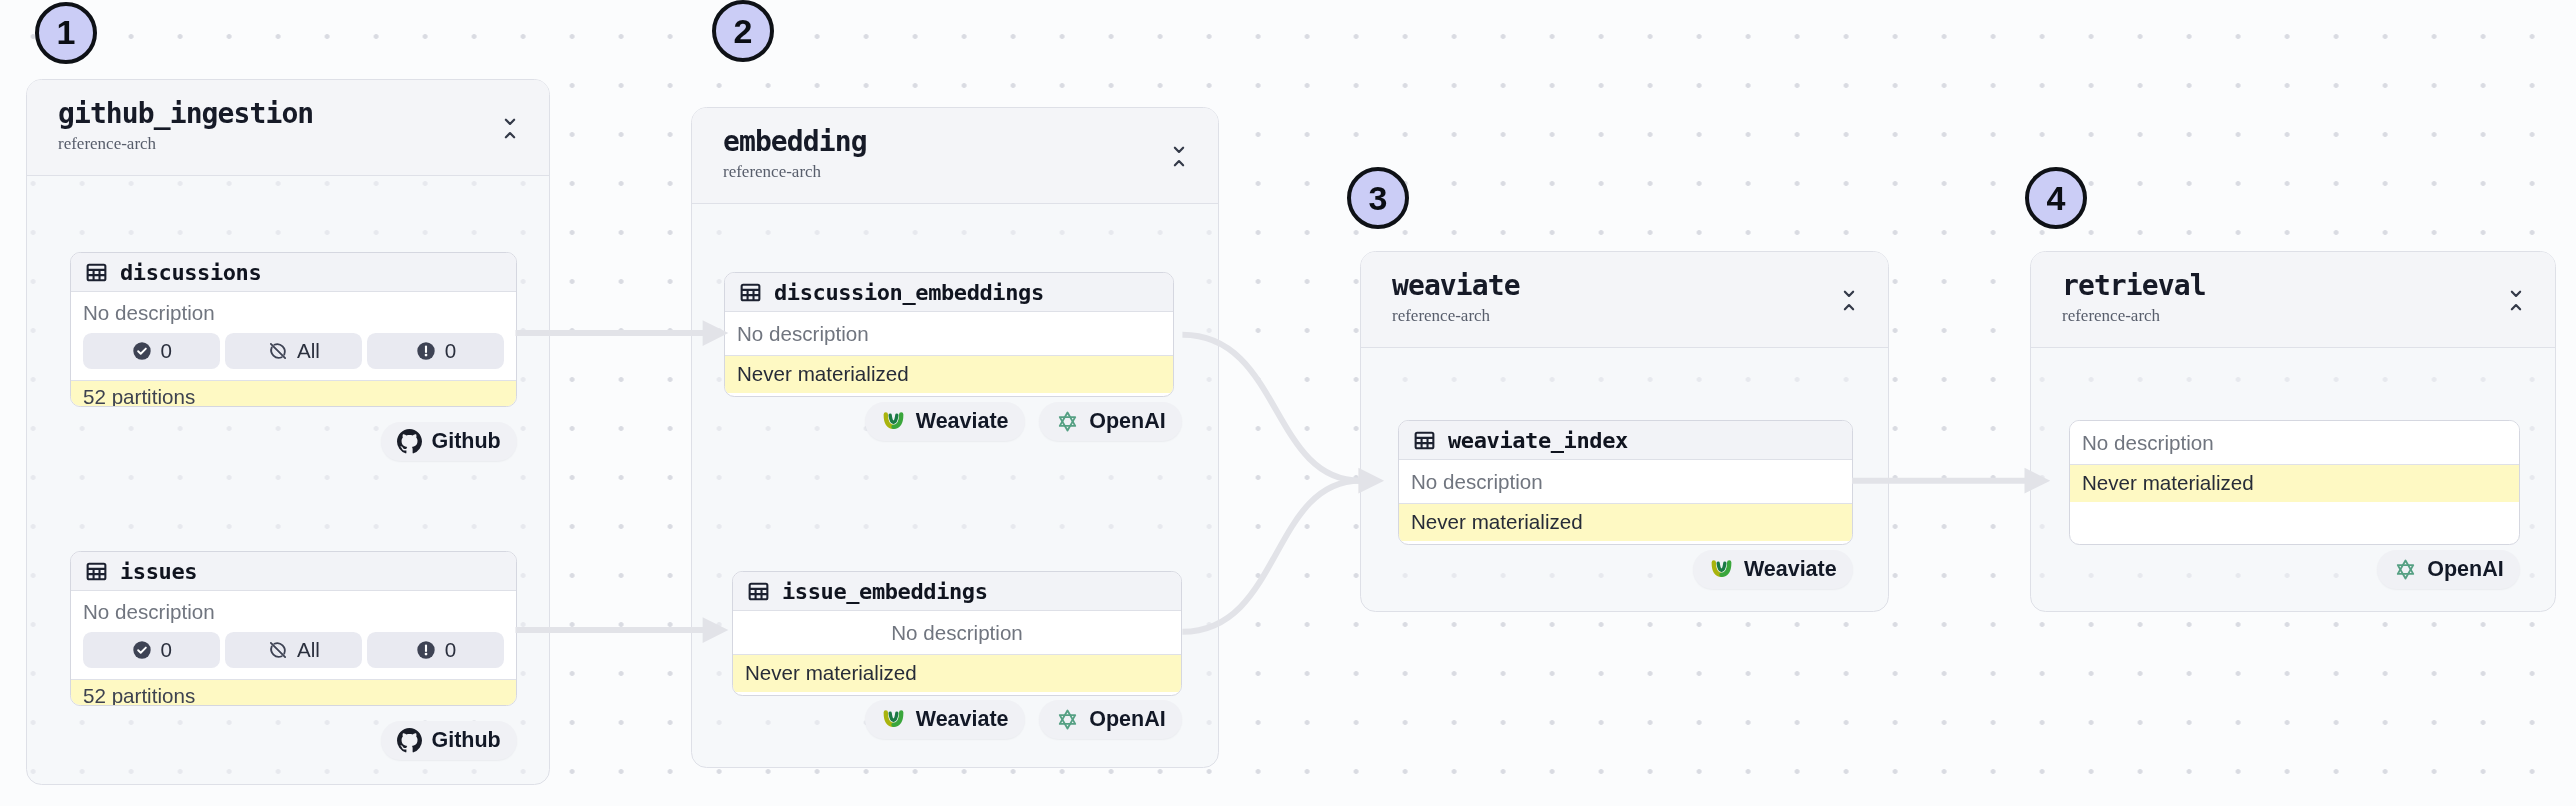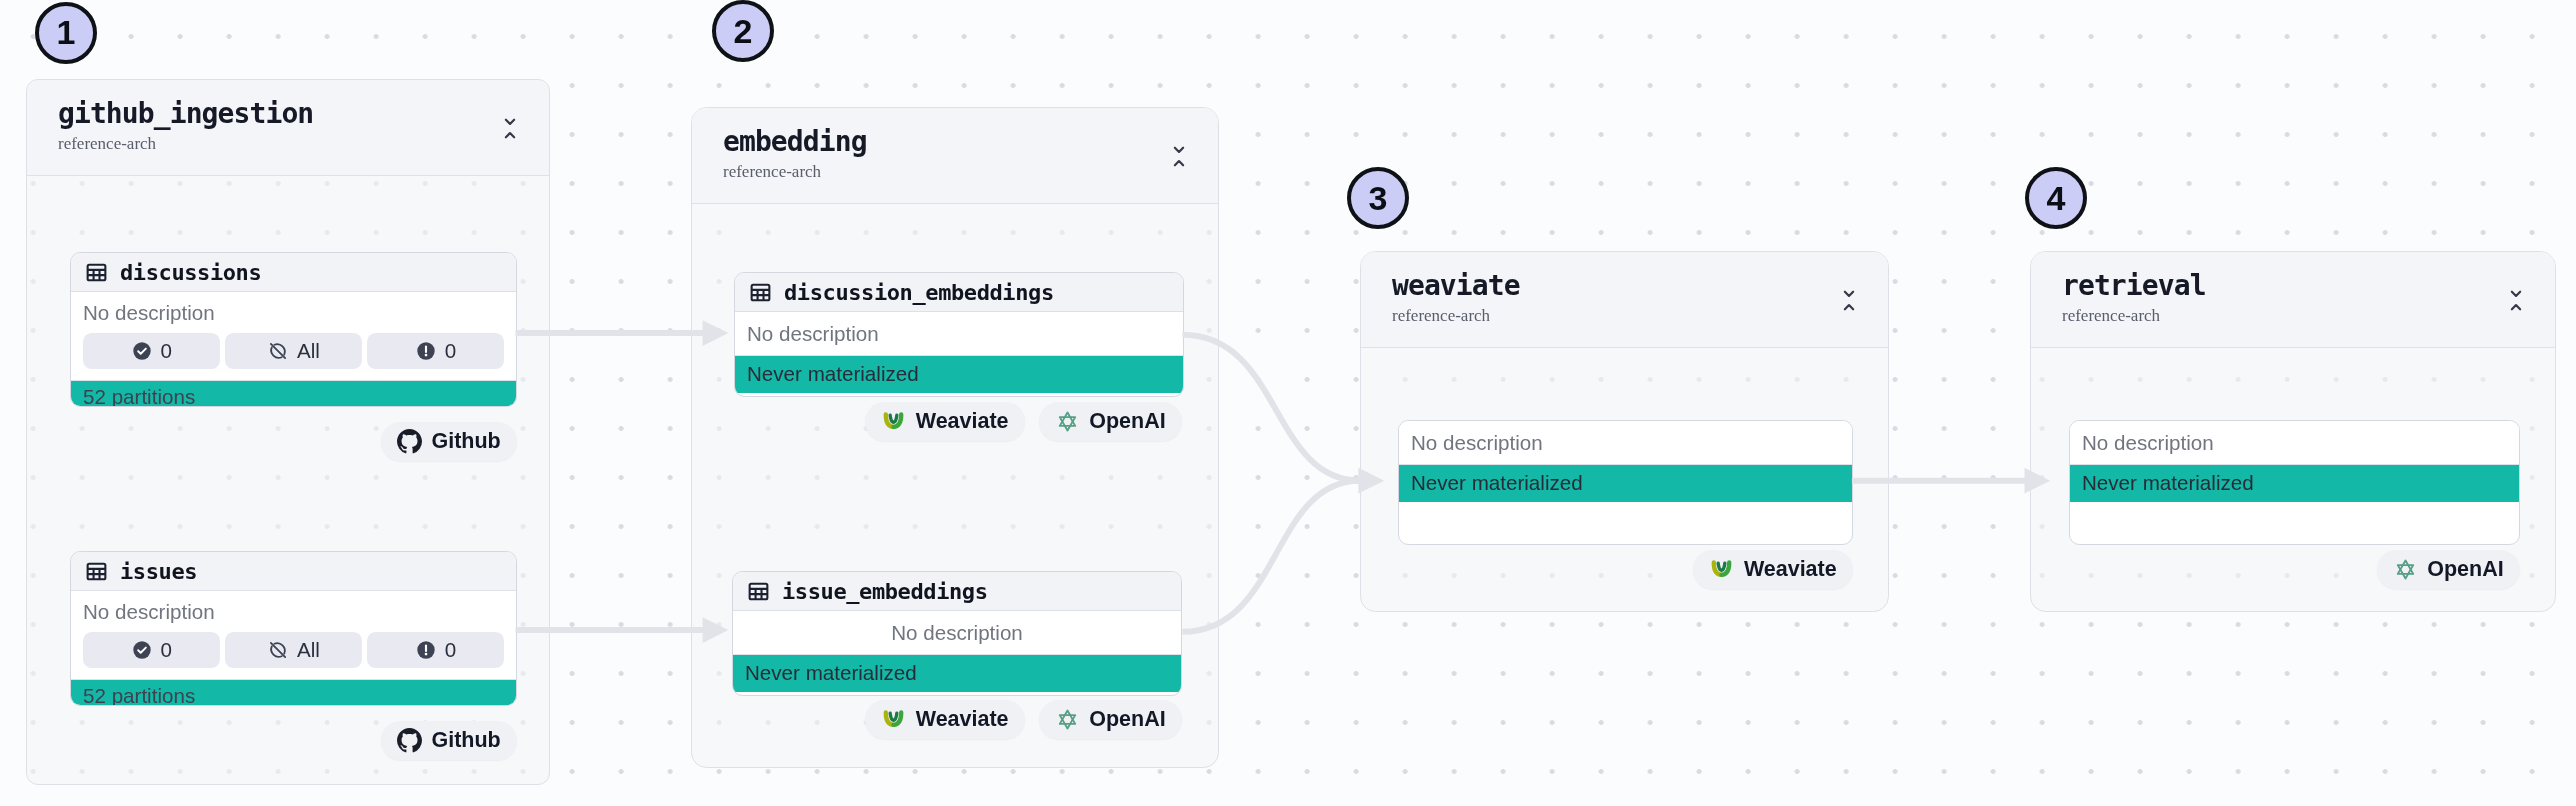--- a/index.html
+++ b/index.html
@@ -71,21 +71,21 @@
   .a-desc{font-size:20.6px;color:#70757F;line-height:27.5px;}
   .badges{display:flex;gap:5.2px;margin-top:6.9px;}
   .badge{
     flex:1;height:36px;border-radius:8.6px;background:#E9EAF1;
     display:flex;align-items:center;justify-content:center;gap:7.7px;cursor:pointer;
   }
   .badge svg{width:22px;height:22px;}
   .badge span{font-size:20.6px;color:#2A2F3D;}
   .a-footer{
     height:34px;padding:16px 12px;display:flex;align-items:center;
-    background:#14b8a6;border-top:1.3px solid #DFE1E8;box-sizing:border-box;
+    background:#fef9c3;border-top:1.3px solid #DFE1E8;box-sizing:border-box;
     font-size:20.6px;color:#3D4250;
   }
   .a-footer.status{height:38px;color:#272C38;}
 
   
   .tagrow{position:absolute;display:flex;justify-content:flex-end;gap:13.7px;z-index:2;}
   .tag{
     display:inline-flex;align-items:center;gap:9.4px;height:39px;padding:0 16.3px;
     background:#F0F1F5;border-radius:20px;cursor:pointer;
     box-shadow:0 0.9px 1.7px rgba(20,24,40,0.05);
@@ -161,21 +161,21 @@
   <div class="num-circle" style="left:712px;top:0px;">
       <span>2</span>
     </div>
   <div class="num-circle" style="left:1347px;top:167px;">
       <span>3</span>
     </div>
   <div class="num-circle" style="left:2025px;top:167px;">
       <span>4</span>
     </div>
 
-  <section class="group" style="left:26px;top:79px;width:524px;height:706px;border-radius:12px;">
+  <section class="group" style="left:26px;top:79px;width:524px;height:706px;">
     <header class="group-header">
       <div class="gtitle">github_ingestion</div>
       <div class="gsub">reference-arch</div>
       <button class="collapse-btn">
         <svg viewBox="0 0 26 34" width="22" height="29">
             <use href="#i-collapse"></use>
           </svg>
       </button>
     </header>
 
@@ -266,21 +266,21 @@
     <header class="group-header">
       <div class="gtitle">embedding</div>
       <div class="gsub">reference-arch</div>
       <button class="collapse-btn">
         <svg viewBox="0 0 26 34" width="22" height="29">
             <use href="#i-collapse"></use>
           </svg>
       </button>
     </header>
 
-    <div class="asset" style="left:42px;top:164px;width:450px;height:125px;">
+    <div class="asset" style="left:32px;top:164px;width:450px;height:125px;">
       <div class="a-header">
         <svg viewBox="0 0 29 29" width="25" height="25">
             <use href="#i-table"></use>
           </svg>
         <span class="a-name">discussion_embeddings</span>
       </div>
       <div class="a-body slim">
         <div class="a-desc">No description</div>
       </div>
       <div class="a-footer status">Never materialized</div>
@@ -333,20 +333,26 @@
       <div class="gtitle">weaviate</div>
       <div class="gsub">reference-arch</div>
       <button class="collapse-btn">
         <svg viewBox="0 0 26 34" width="22" height="29">
             <use href="#i-collapse"></use>
           </svg>
       </button>
     </header>
 
     <div class="asset" style="left:37px;top:168px;width:455px;height:125px;">
+      <div class="a-header">
+        <svg viewBox="0 0 29 29" width="25" height="25">
+            <use href="#i-table"></use>
+          </svg>
+        <span class="a-name">weaviate_index</span>
+      </div>
       <div class="a-body slim">
         <div class="a-desc">No description</div>
       </div>
       <div class="a-footer status">Never materialized</div>
     </div>
     <div class="tagrow" style="left:37px;top:298px;width:455px;">
       <div class="tag">
         <svg viewBox="0 0 29 29" width="25" height="25">
             <use href="#i-weaviate"></use>
           </svg>

